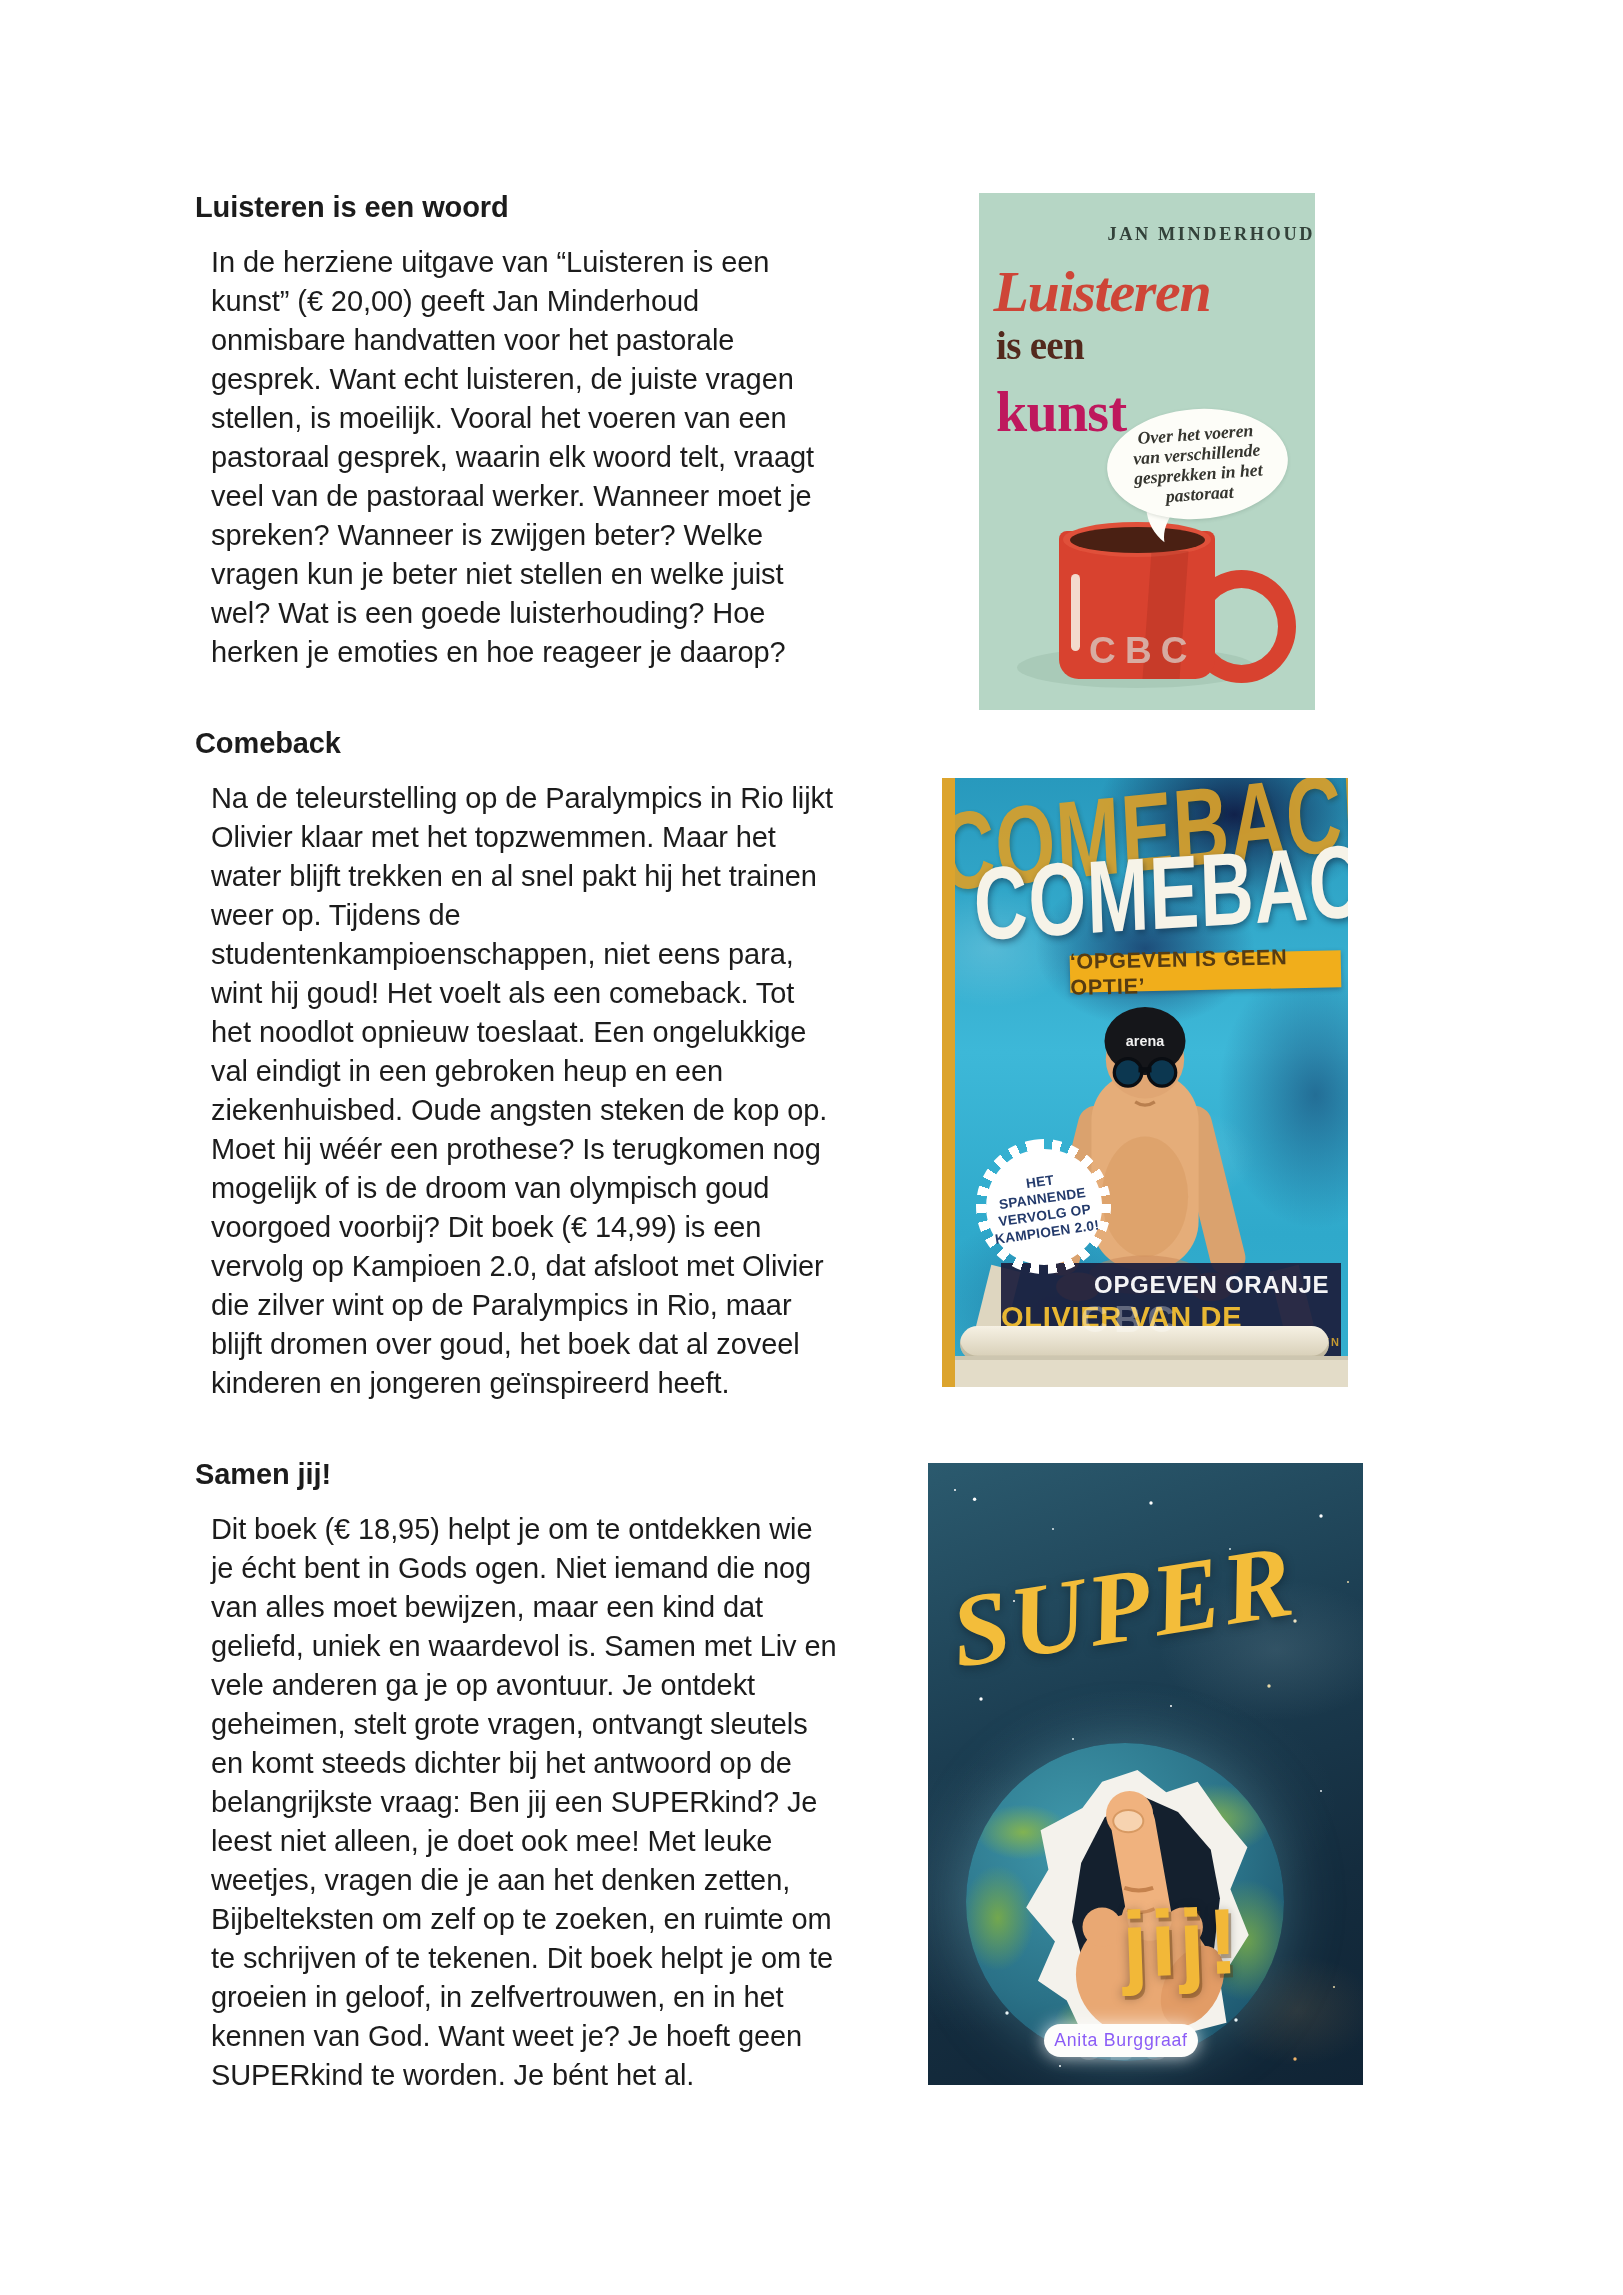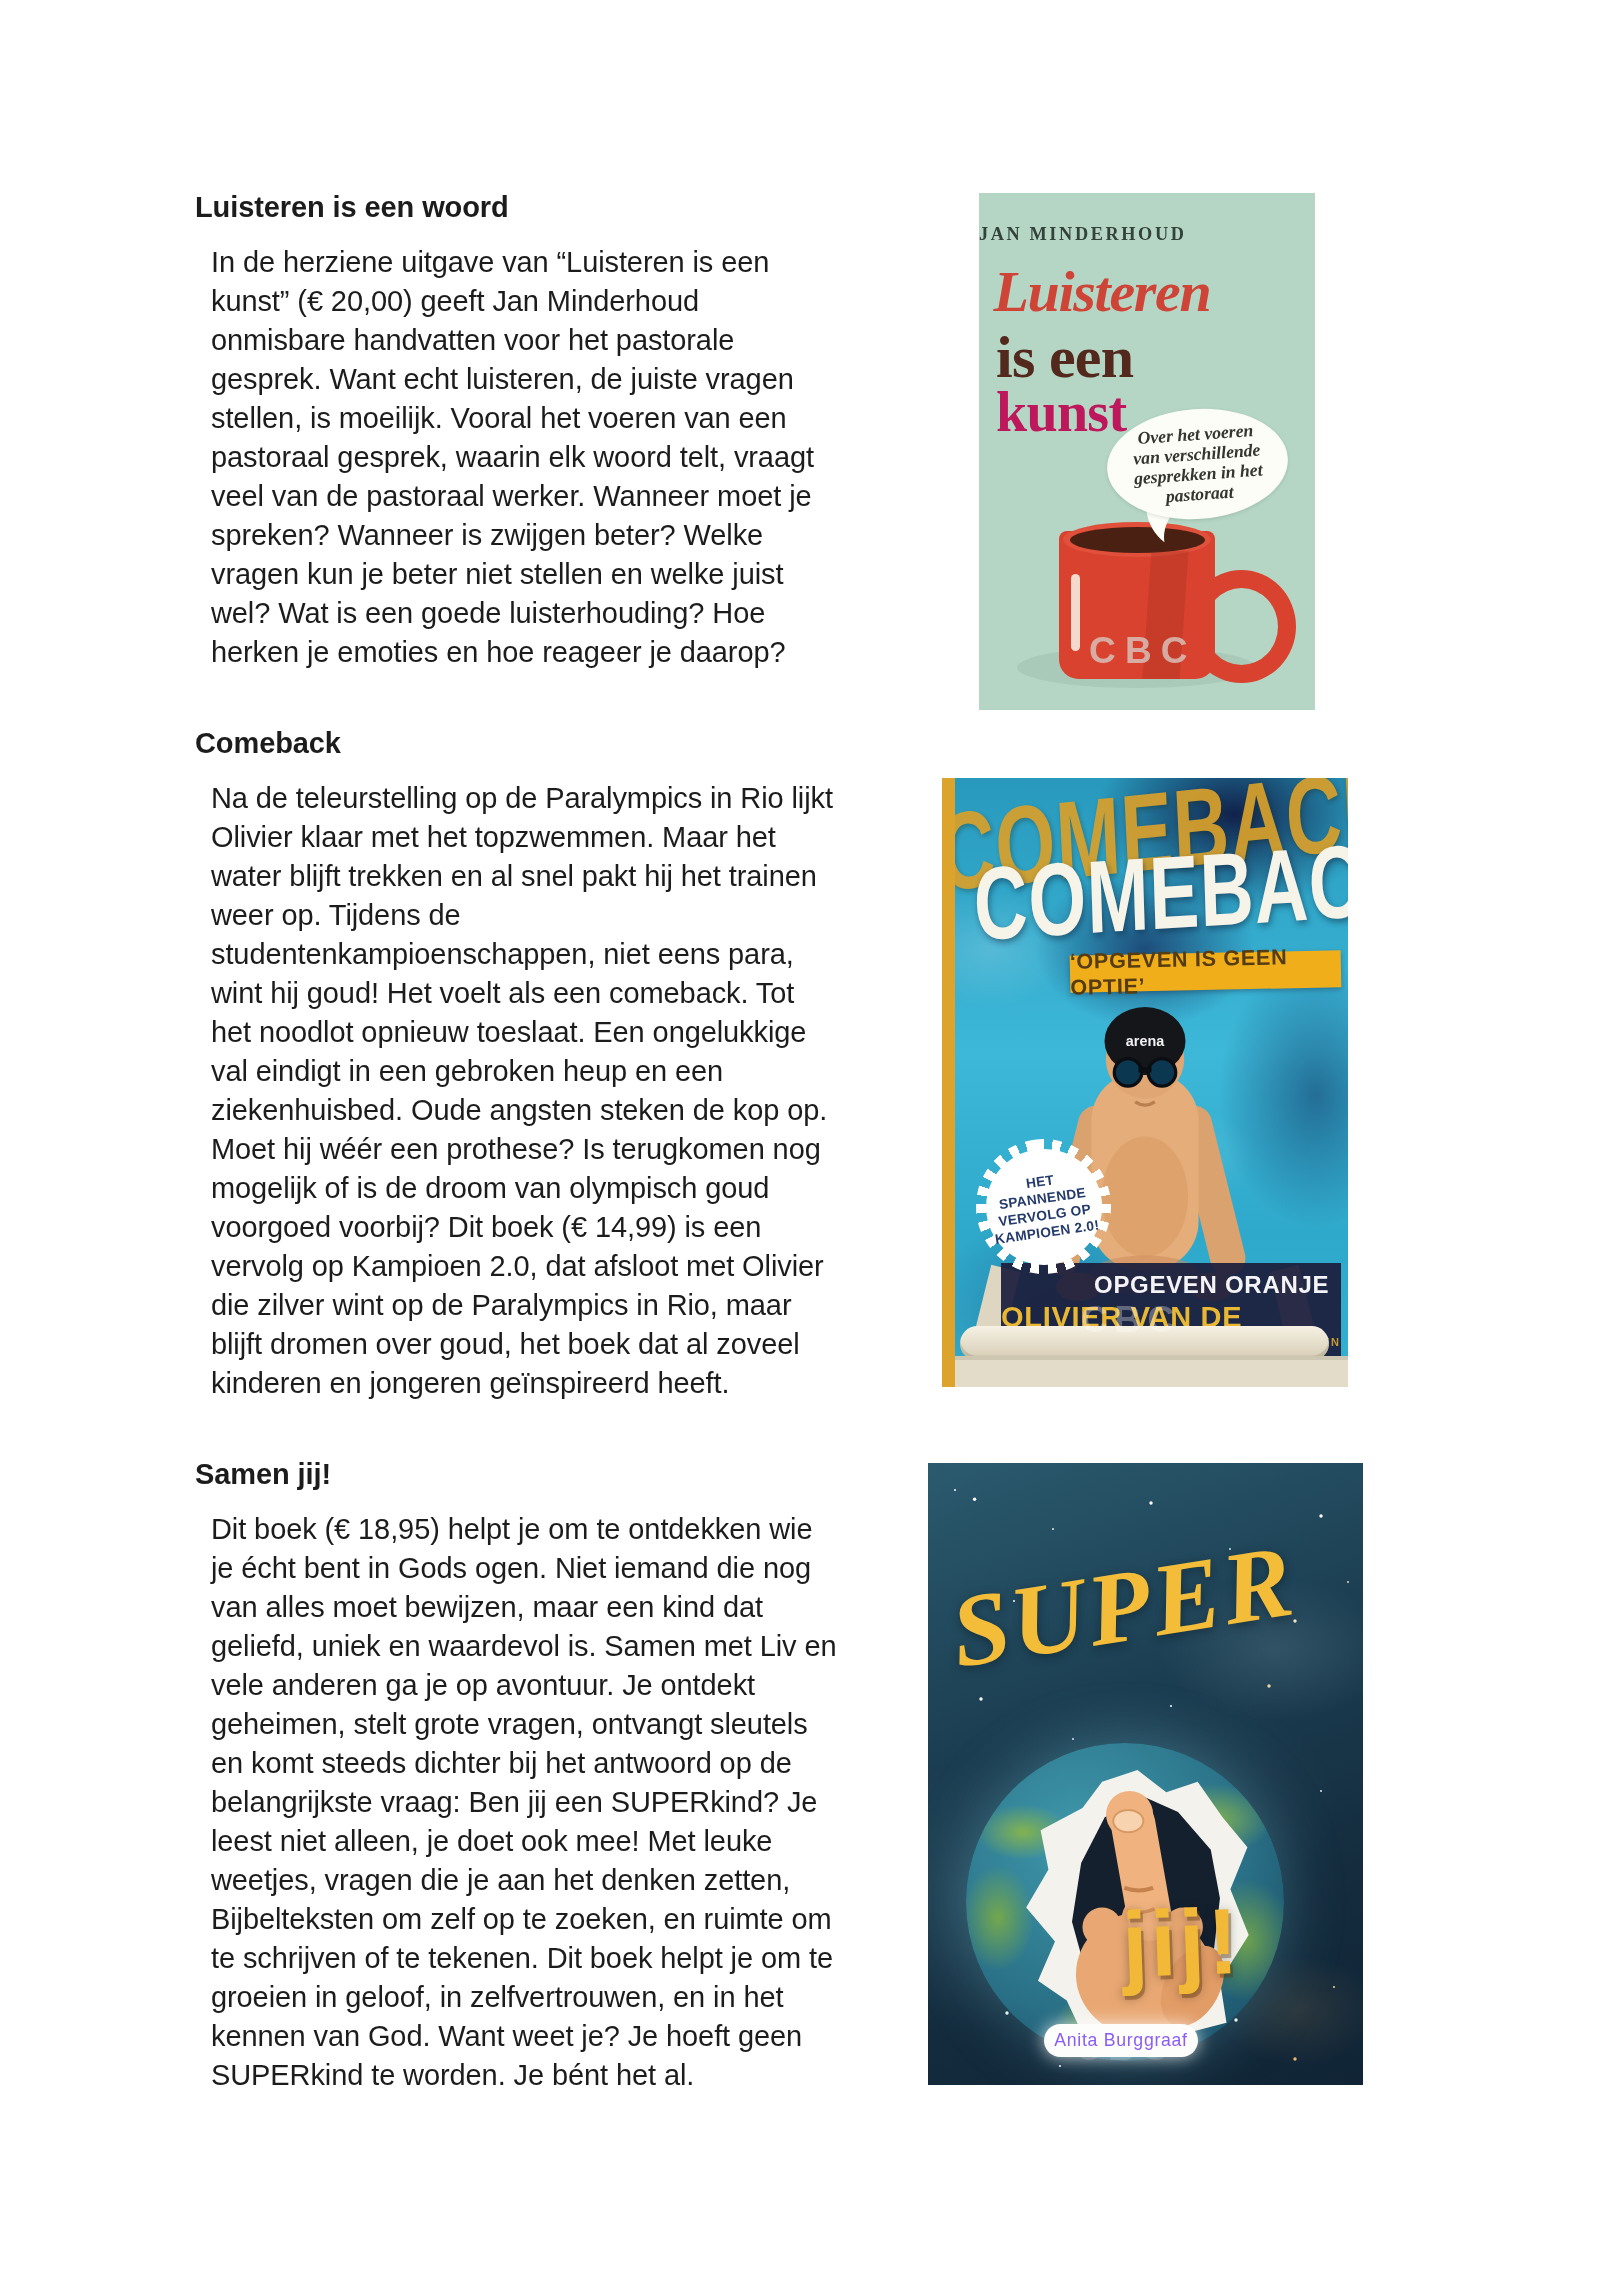--- a/index.html
+++ b/index.html
@@ -24,33 +24,33 @@
   
   .cover{position:absolute;overflow:hidden;}
   .wm{
     position:absolute;font-weight:bold;letter-spacing:6.5px;
     font-size:37px;color:rgba(230,220,215,0.55);z-index:9;
   }
 
   
   #cover1{left:979px;top:193px;width:336px;height:517px;background:#b6d6c5;}
   #cover1 .author{
-    position:absolute;top:31px;left:0;width:100%;text-align:left;
+    position:absolute;top:31px;left:0;width:100%;text-align:right;
     font-family:"Liberation Serif", serif;font-weight:bold;
     font-size:18.3px;letter-spacing:2.6px;color:#33423a;
   }
   #cover1 .t1{
     position:absolute;top:65px;left:14.4px;width:314px;
     font-family:"Liberation Serif", serif;font-style:italic;font-weight:bold;
     font-size:58px;color:#ce4537;letter-spacing:-1.3px;
   }
   #cover1 .t2{
     position:absolute;top:130px;left:17px;
     font-family:"Liberation Serif", serif;font-weight:bold;
-    font-size:60px;color:#53291d;letter-spacing:-0.7px;
+    font-size:39px;color:#53291d;letter-spacing:-0.7px;
   }
   #cover1 .t3{
     position:absolute;top:187px;left:17px;
     font-family:"Liberation Serif", serif;font-weight:bold;
     font-size:56px;color:#be185d;letter-spacing:-0.7px;
   }
   .bubble{
     position:absolute;left:128px;top:216px;width:181px;height:110px;
     background:#fdfdf8;border-radius:50%;z-index:5;
     display:flex;align-items:center;justify-content:center;

